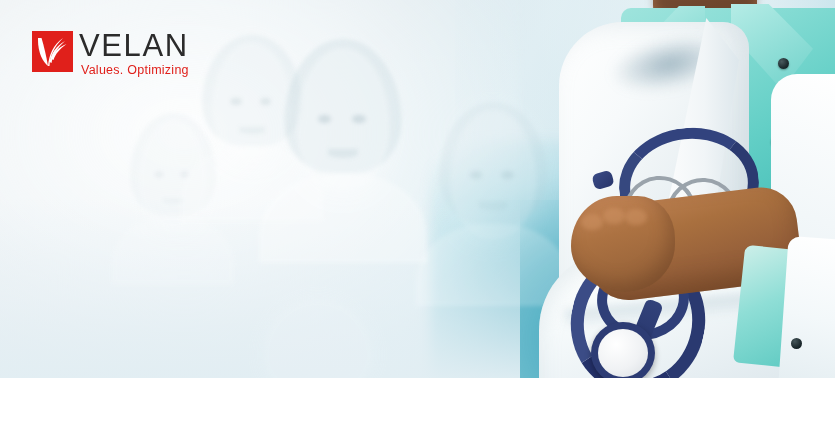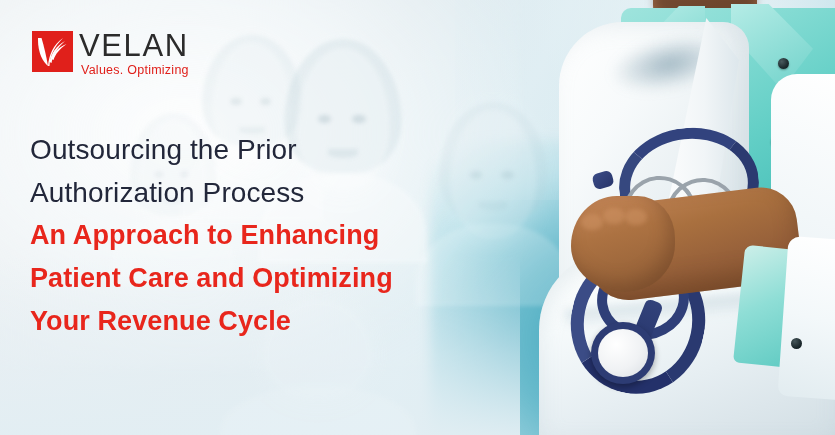--- a/index.html
+++ b/index.html
@@ -7,21 +7,21 @@
     padding: 0;
     background: #ffffff;
   }
   body {
     font-family: "Liberation Sans", sans-serif;
   }
 
   #banner {
     position: relative;
     width: 835px;
-    height: 435px;
+    height: 378px;
     overflow: hidden;
     background: #fde047;
   }
 
   
   .bg-base {
     position: absolute;
     inset: 0;
     background:
       linear-gradient(115deg,
@@ -539,21 +539,14 @@
         <path d="M17.5 31 C19.5 22 24 15 33 10 C25 17 21 24 19.5 32 Z" fill="#ffffff"></path>
         <path d="M19.5 28 C22 21 26.5 16 34.5 13 C27.5 18 23.5 23 21.5 29 Z" fill="#ffffff"></path>
       </svg>
     </div>
     <div id="logo-wordmark">
       <div id="logo-velan">VELAN</div>
       <div id="logo-tagline">Values. Optimizing</div>
     </div>
   </div>
 
-  <div id="headline">
-    <div class="hl-line hl-dark">Outsourcing the Prior</div>
-    <div class="hl-line hl-dark">Authorization Process</div>
-    <div class="hl-line hl-red">An Approach to Enhancing</div>
-    <div class="hl-line hl-red">Patient Care and Optimizing</div>
-    <div class="hl-line hl-red last">Your Revenue Cycle</div>
-  </div>
 
 </div>
 
 </body></html>

